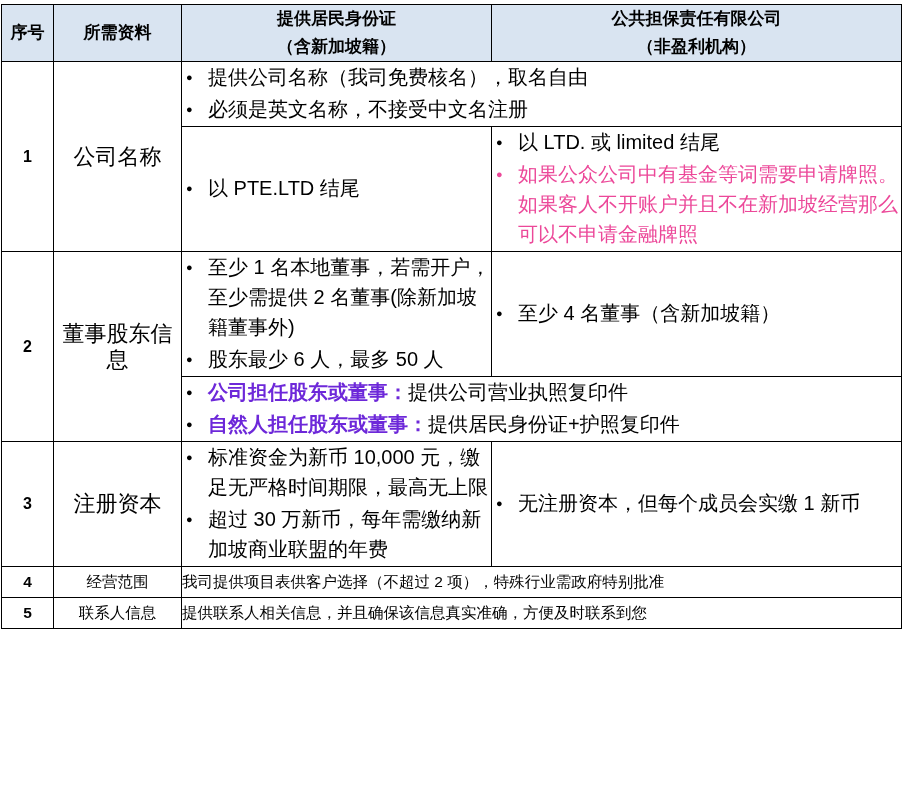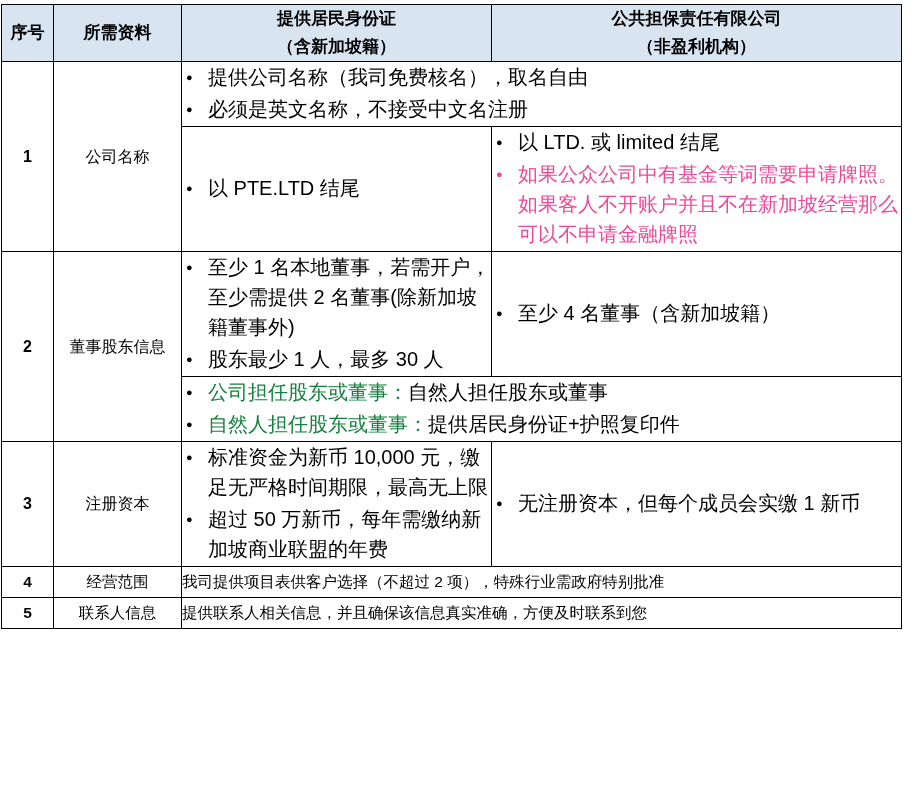--- a/index.html
+++ b/index.html
@@ -48,21 +48,21 @@
   .col-pub  { width: 410px; }
 
   .cell-no {
     text-align: center;
     font-weight: bold;
     font-size: 16px;
     font-family: "Liberation Sans", "DejaVu Sans", sans-serif;
   }
   .cell-item {
     text-align: center;
-    font-size: 16px;
+    font-size: 22px;
     font-family: "Liberation Sans", "DejaVu Sans", sans-serif;
     line-height: 26px;
     padding: 2px 4px;
   }
   .cell-body {
     font-size: 20px;
     line-height: 30px;
     padding: 8px 10px 8px 6px;
     font-family: "Liberation Sans", "DejaVu Sans", sans-serif;
     vertical-align: top;
@@ -80,21 +80,21 @@
   }
   ul.bullets > li::before {
     content: "\25CF";
     position: absolute;
     left: 4px;
     top: 0;
     font-size: 11px;
     line-height: 30px;
   }
   .red { color: #ec4899; }
-  .bold-red { color: #15803d; font-weight: normal; }
+  .bold-red { color: #6d28d9; font-weight: bold; }
   .plain-row td {
     font-size: 15.5px;
     line-height: 30px;
     padding: 12px 10px;
     font-family: "Liberation Sans", "DejaVu Sans", sans-serif;
   }
 </style>
 </head>
 <body>
 
@@ -144,49 +144,49 @@
           </ul>
         </td>
       </tr>
 
       <tr>
         <td class="cell-no" rowspan="2">2</td>
         <td class="cell-item" rowspan="2">董事股东信息</td>
         <td class="cell-body">
           <ul class="bullets">
             <li>至少 1 名本地董事，若需开户，至少需提供 2 名董事(除新加坡籍董事外)</li>
-            <li>股东最少 1 人，最多 30 人</li>
+            <li>股东最少 6 人，最多 50 人</li>
           </ul>
         </td>
         <td class="cell-body">
           <ul class="bullets">
             <li>至少 4 名董事（含新加坡籍）</li>
           </ul>
         </td>
       </tr>
       <tr>
         <td class="cell-body" colspan="2">
           <ul class="bullets">
             <li>
-              <span class="bold-red">公司担任股东或董事：</span><span>自然人担任股东或董事</span>
+              <span class="bold-red">公司担任股东或董事：</span><span>提供公司营业执照复印件</span>
             </li>
             <li>
               <span class="bold-red">自然人担任股东或董事：</span><span>提供居民身份证+护照复印件</span>
             </li>
           </ul>
         </td>
       </tr>
 
       <tr>
         <td class="cell-no">3</td>
         <td class="cell-item">注册资本</td>
         <td class="cell-body">
           <ul class="bullets">
             <li>标准资金为新币 10,000 元，缴足无严格时间期限，最高无上限</li>
-            <li>超过 50 万新币，每年需缴纳新加坡商业联盟的年费</li>
+            <li>超过 30 万新币，每年需缴纳新加坡商业联盟的年费</li>
           </ul>
         </td>
         <td class="cell-body">
           <ul class="bullets">
             <li>无注册资本，但每个成员会实缴 1 新币</li>
           </ul>
         </td>
       </tr>
 
       <tr class="plain-row">

